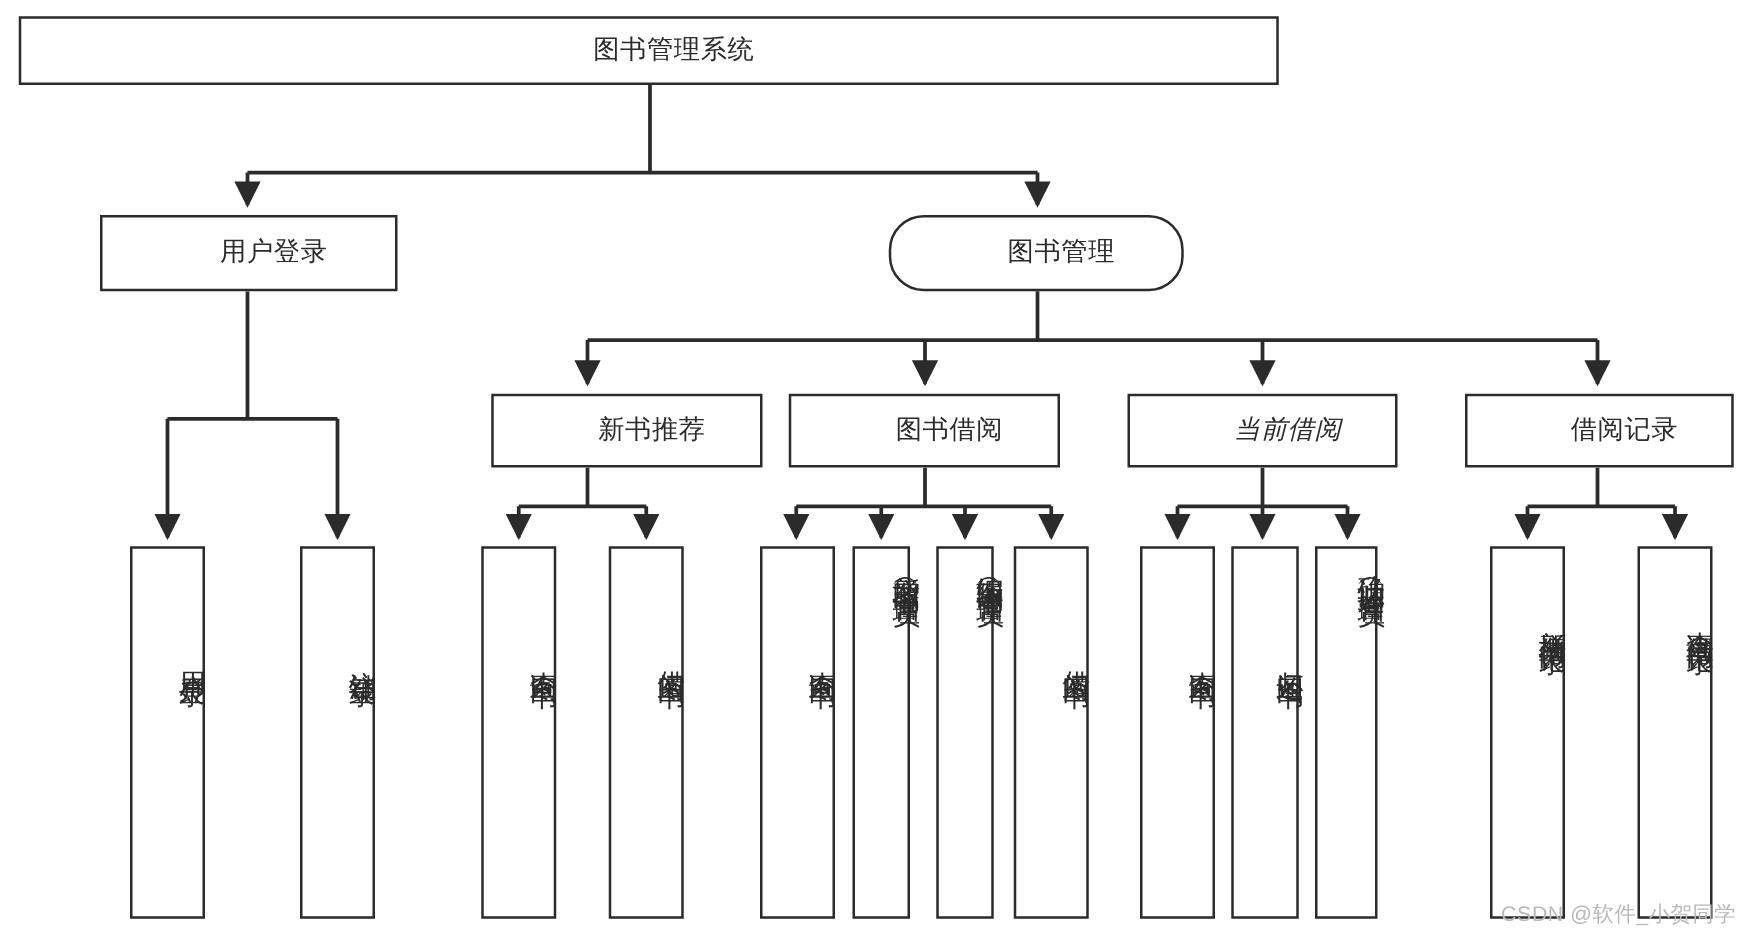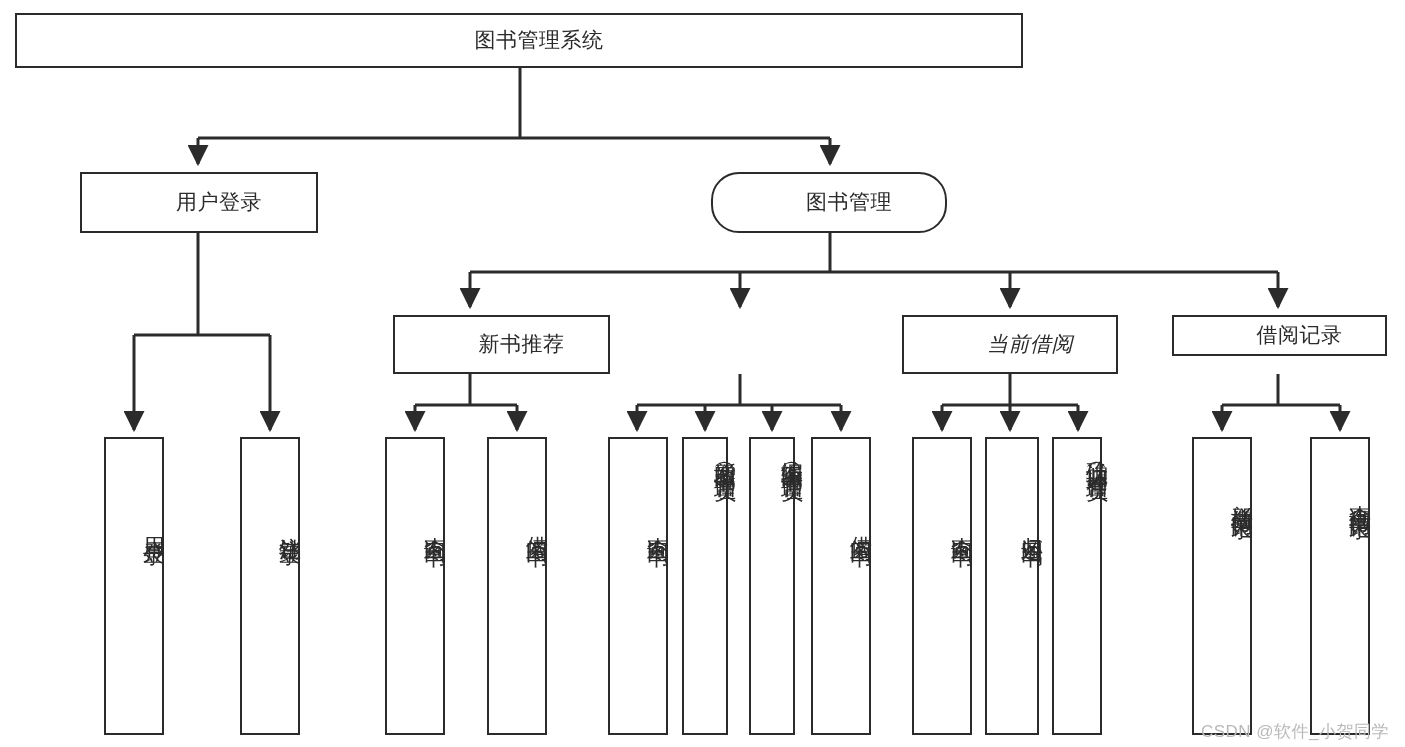--- a/index.html
+++ b/index.html
@@ -138,24 +138,27 @@
   <div class="node horiz" style="left:80px; top:172px; width:238px; height:61px;">
     <span class="lbl">用户登录</span>
   </div>
   <div class="node horiz" style="left:711px; top:172px; width:236px; height:61px;border-radius:28px;">
     <span class="lbl">图书管理</span>
   </div>
 
   <div class="node horiz" style="left:361px; top:315px; width:217px; height:59px;margin-left:32px;">
     <span class="lbl">新书推荐</span>
   </div>
+  <div class="node horiz" style="left:631px; top:315px; width:217px; height:59px;">
+    <span class="lbl">图书借阅</span>
+  </div>
   <div class="node horiz" style="left:902px; top:315px; width:216px; height:59px;font-style:italic;">
     <span class="lbl">当前借阅</span>
   </div>
-  <div class="node horiz" style="left:1172px; top:315px; width:215px; height:41px;">
+  <div class="node horiz" style="left:1172px; top:315px; width:215px; height:59px;">
     <span class="lbl">借阅记录</span>
   </div>
 
   <div class="node vert mid" style="left:104px; top:437px; width:60px; height:298px;">
     <span class="lbl">用户登录</span>
   </div>
   <div class="node vert mid" style="left:240px; top:437px; width:60px; height:298px;">
     <span class="lbl">注销登录</span>
   </div>
 

